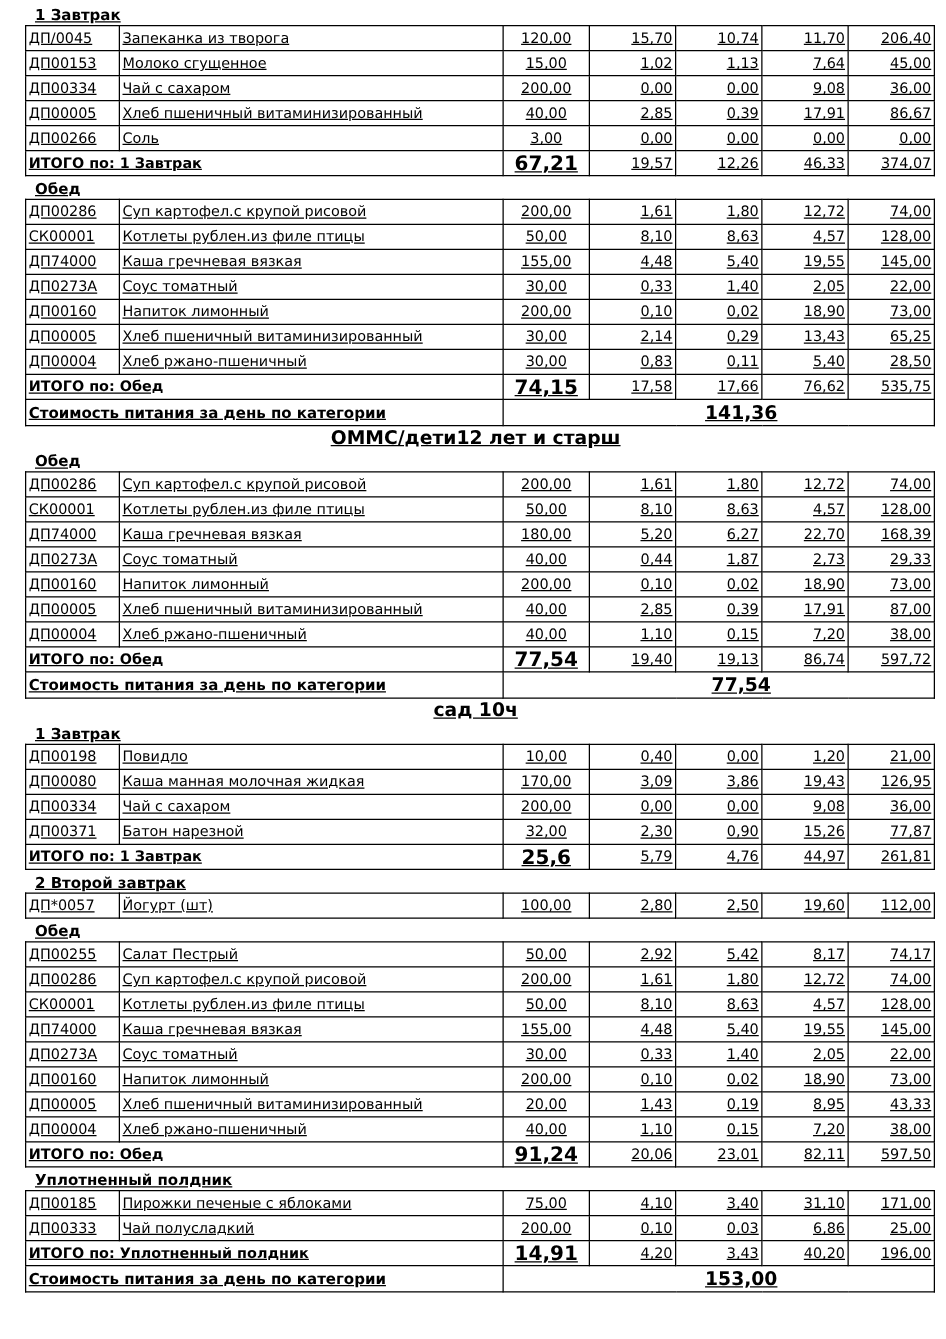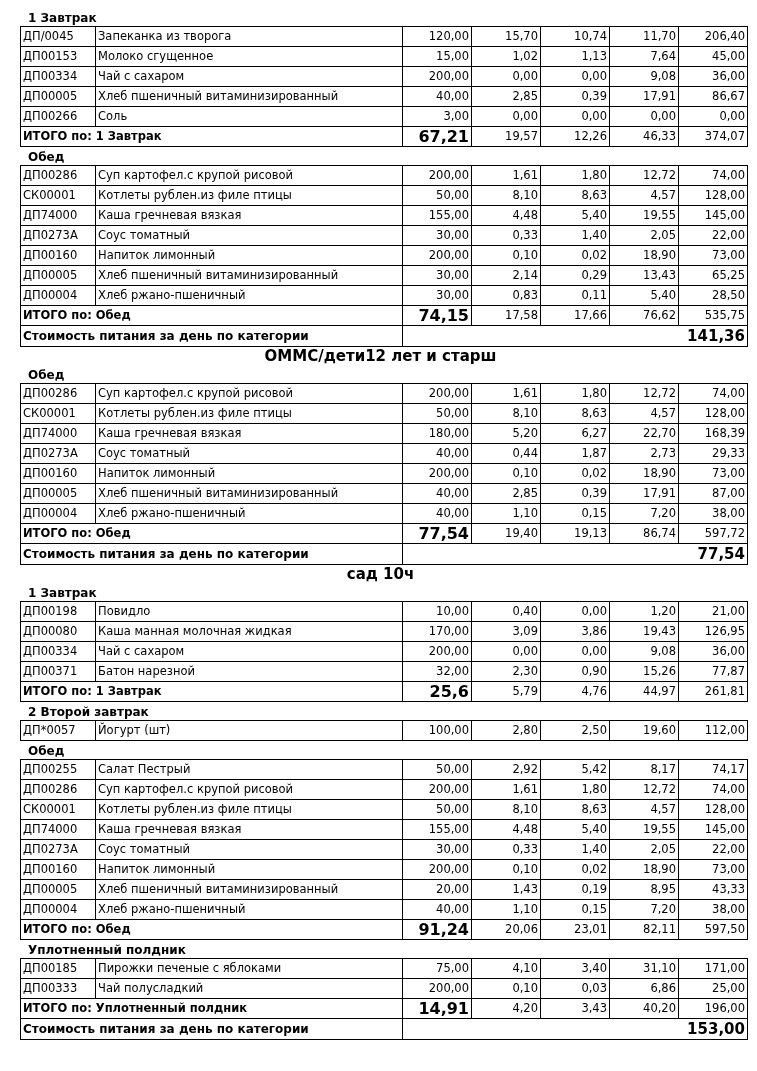--- a/index.html
+++ b/index.html
@@ -1,45 +1,45 @@
 <!DOCTYPE html>
 <html><head>
 <meta charset="utf-8">
 <style>
   html, body { margin: 0; padding: 0; background: #ffffff; }
   body {
     width: 757px; height: 1071px; overflow: hidden; position: relative;
     font-family: "DejaVu Sans", sans-serif; color: #000;
   }
-  .page { position: absolute; left: 20px; top: 8px; width: 721px; }
+  .page { position: absolute; left: 20px; top: 2px; width: 721px; text-decoration: underline; }
   .cat-title {
     height: 18px; line-height: 18px; text-align: center;
     font-weight: bold; font-size: 15px; width: 721px;
   }
   .sec-label {
     height: 18px; line-height: 20px; padding-left: 8px;
     font-weight: bold; font-size: 12px;
   }
   table.t {
     border-collapse: collapse; table-layout: fixed; width: 721px;
     font-size: 11.5px;
   }
   table.t td {
     border: 1px solid #000; height: 19px; padding: 0 2px; white-space: nowrap; overflow: hidden;
     line-height: 19px;
   }
   td.code { width: 70px; }
   td.name { width: 302px; }
-  td.qty { width: 64px; text-align: right; margin-left: 44px; }
+  td.qty { width: 64px; text-align: center; margin-left: 44px; }
   td.num { width: 64px; text-align: right; }
   tr.total td { font-weight: bold; }
   tr.total td.num { font-weight: normal; }
   tr.total td.qty { font-size: 16px; }
   tr.cost td { height: 20px; line-height: 20px; font-weight: bold; font-size: 12px; }
-  tr.cost td.costval { text-align: right; padding-left: 38px; font-size: 15px; }
+  tr.cost td.costval { text-align: center; padding-left: 38px; font-size: 15px; }
 </style>
 </head>
 <body>
 
 <div class="page" id="page">
     <div class="sec-label">1 Завтрак</div>
     <table class="t">
       <tbody>
         <tr>
     <td class="code">ДП/0045</td>

